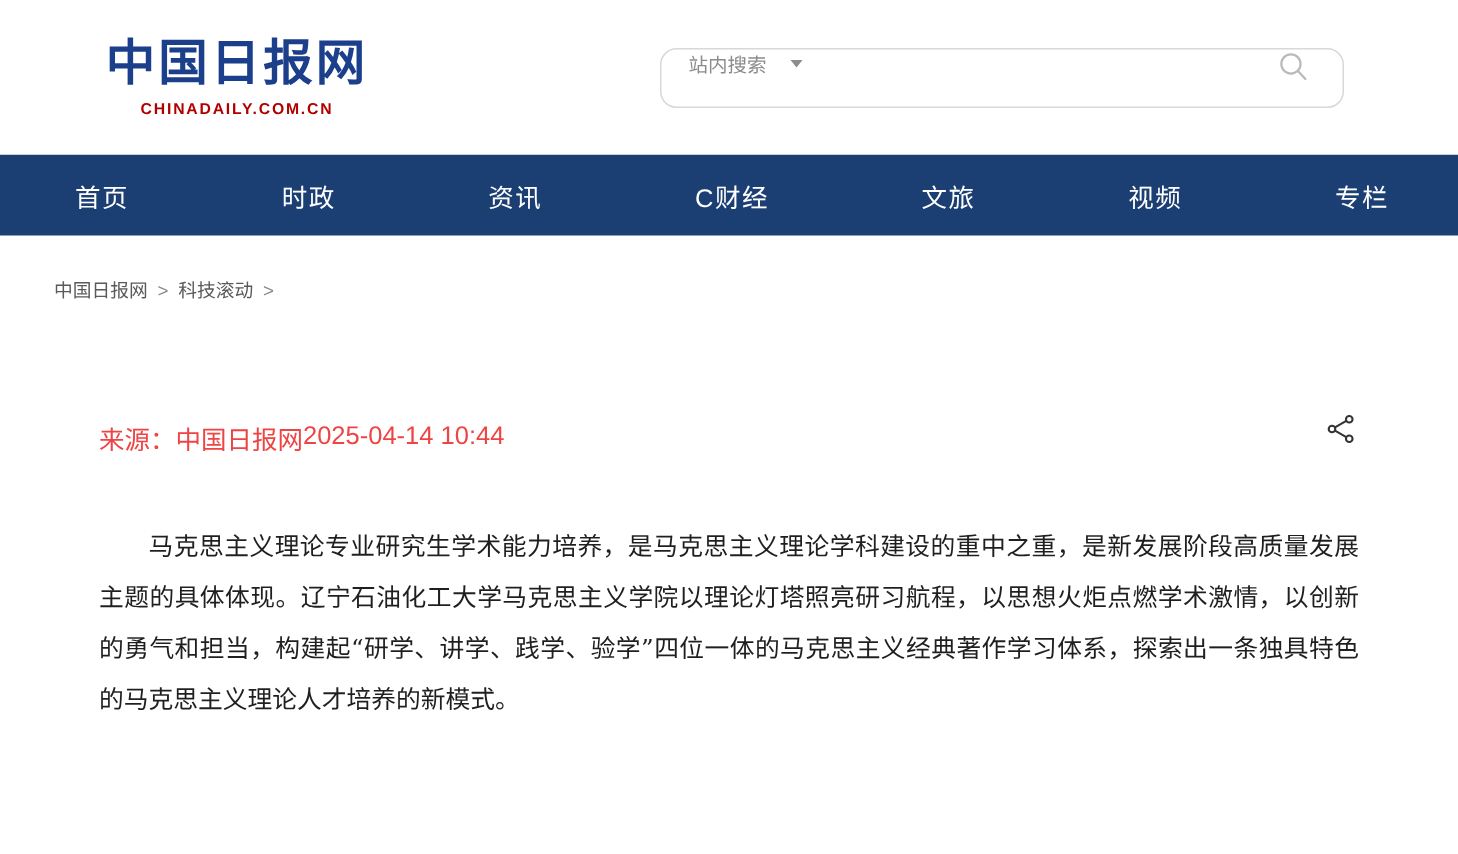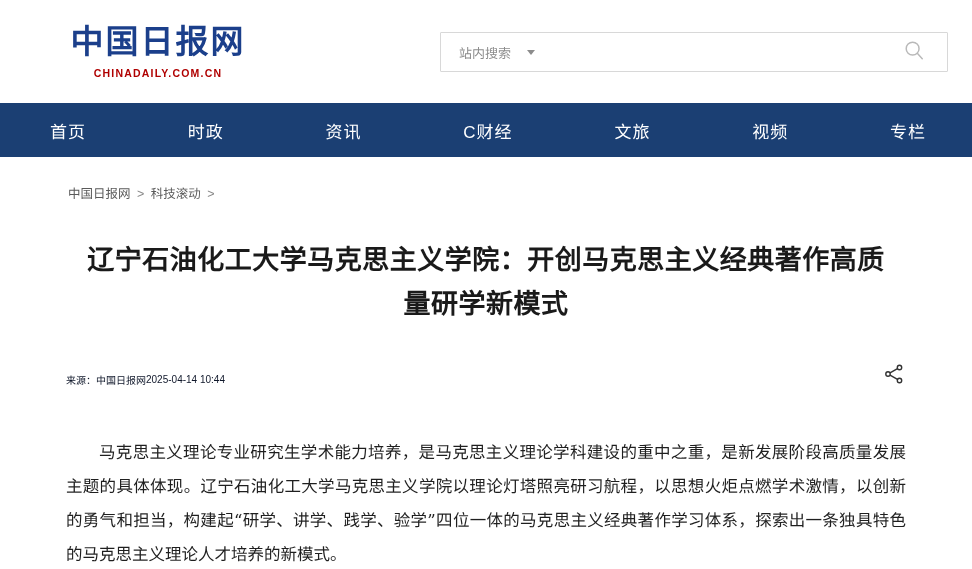--- a/index.html
+++ b/index.html
@@ -44,27 +44,27 @@
     font-size: 10.5px;
     color: #b00000;
     letter-spacing: 1.2px;
     font-weight: 700;
     white-space: nowrap;
   }
   .search-box {
     position: absolute;
     left: 440px;
     top: 32px;
-    width: 508px;
+    width: 456px;
     height: 40px;
     border: 1px solid #d8d8d8;
-    border-radius: 1px;
+    border-radius: 11px;
     background: #fff;
     display: flex;
-    align-items: center;
+    align-items: flex-start;
     box-sizing: border-box;
   }
   .search-select {
     display: flex;
     align-items: center;
     margin-left: 18px;
     color: #8c8c8c;
     font-size: 13px;
     user-select: none;
   }
@@ -101,21 +101,21 @@
     text-decoration: none;
     letter-spacing: 1px;
     white-space: nowrap;
     cursor: pointer;
   }
   .nav-item:nth-child(1){ margin-left: 4px; }
   .nav-sp { flex: 1; }
 
   
   .breadcrumb {
-    margin: 26px 0 0 68px;
+    margin: 26px 0 0 36px;
     font-size: 12.5px;
     color: #5a5a5a;
   }
   .breadcrumb a { color: #5a5a5a; text-decoration: none; }
   .breadcrumb .sep { color: #888; margin: 0 3px; }
 
   
   .article {
     width: 840px;
     margin: 0 auto;
@@ -133,22 +133,22 @@
     padding: 0 10px;
   }
   .meta-row {
     margin-top: 40px;
     display: flex;
     align-items: center;
     position: relative;
     height: 26px;
   }
   .meta {
-    font-size: 10px;
-    color: #0f172a;
+    font-size: 17px;
+    color: #ef4444;
   }
   .share-icon {
     position: absolute;
     right: 0;
     top: -4px;
     color: #333;
     cursor: pointer;
   }
   .body-text {
     margin-top: 44px;
@@ -202,21 +202,20 @@
 </div>
 
 <div class="breadcrumb">
   <a>中国日报网</a>
   <span class="sep">&gt;</span>
   <a>科技滚动</a>
   <span class="sep">&gt;</span>
 </div>
 
 <div class="article">
-  <h1 class="title">辽宁石油化工大学马克思主义学院：开创马克思主义经典著作高质量研学新模式</h1>
 
   <div class="meta-row">
     <span class="meta">来源：</span>
     <span class="meta">中国日报网</span>
     <span class="meta date">2025-04-14 10:44</span>
 
     <span class="share-icon">
       <svg width="24" height="24" viewBox="0 0 24 24" fill="none" stroke="#333" stroke-width="1.4">
         <circle cx="17.5" cy="5.5" r="2.2"></circle>
         <circle cx="6" cy="12" r="2.2"></circle>

